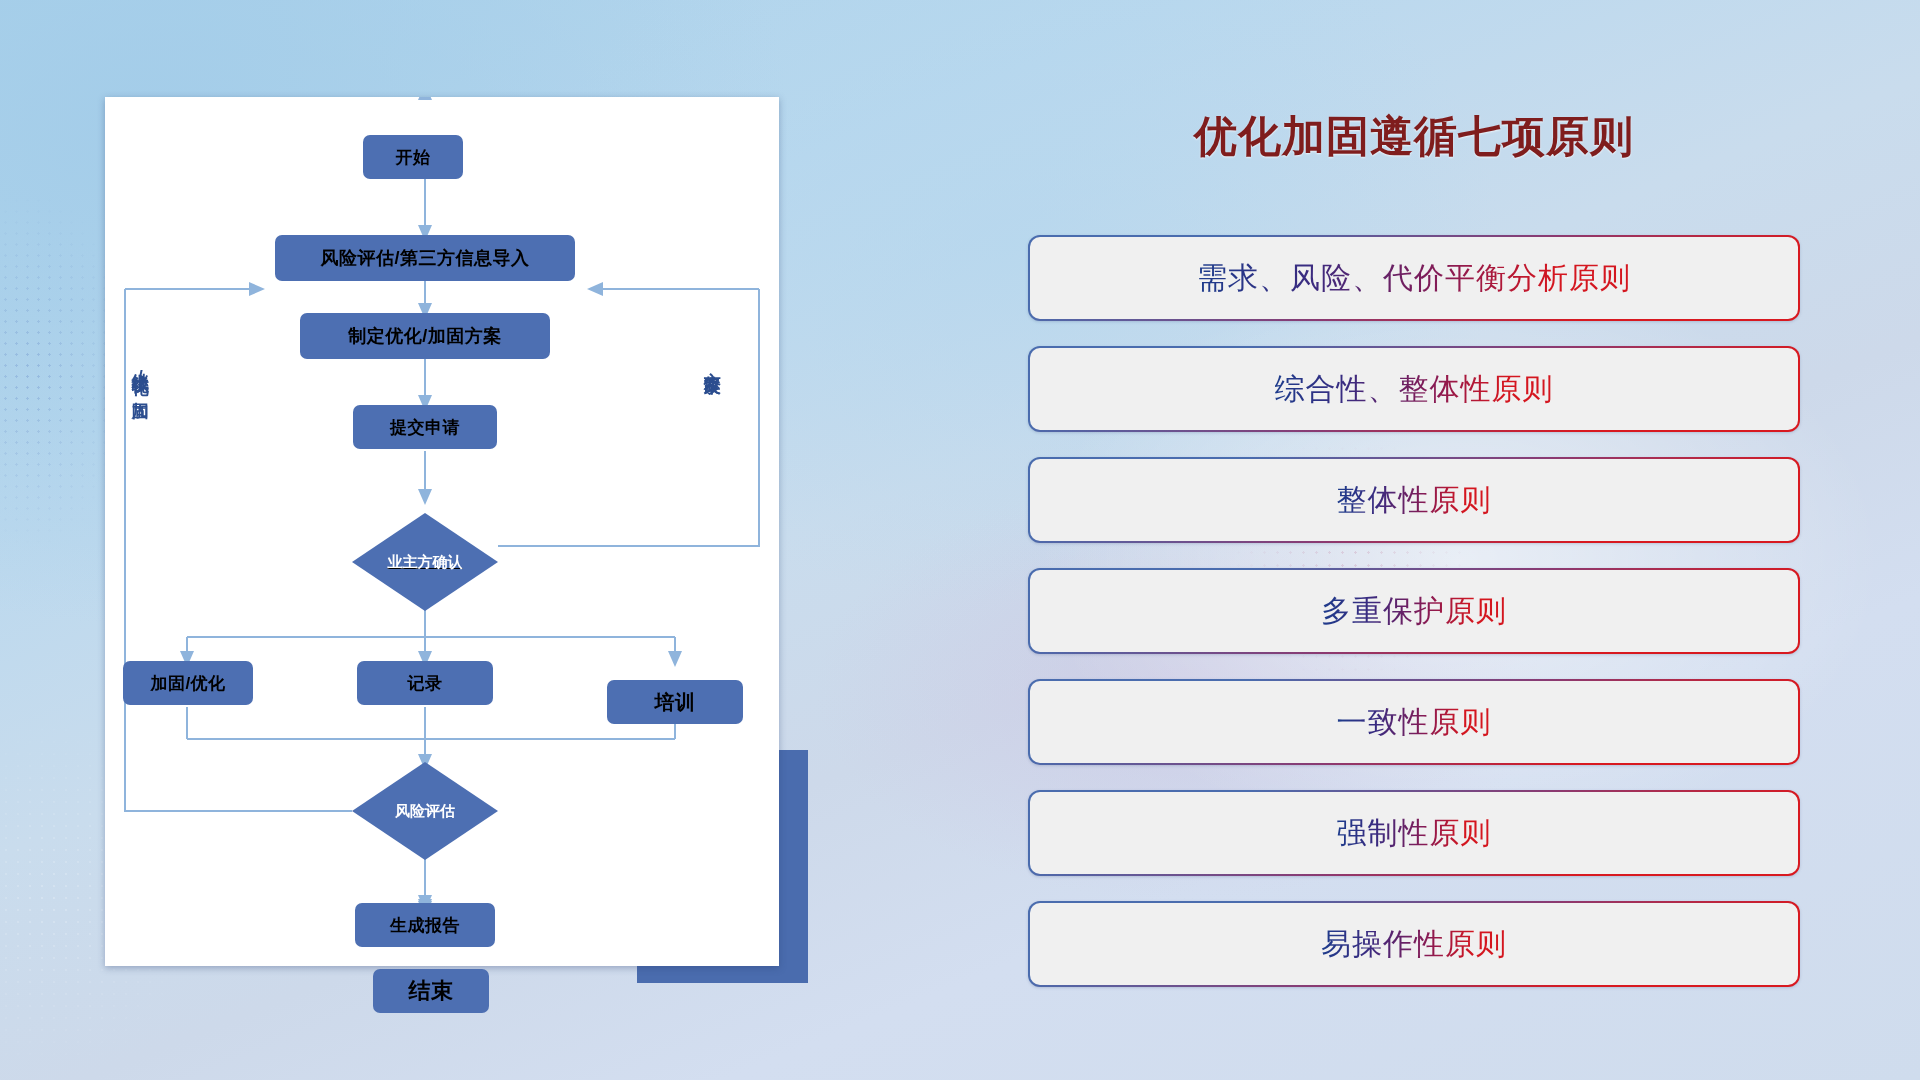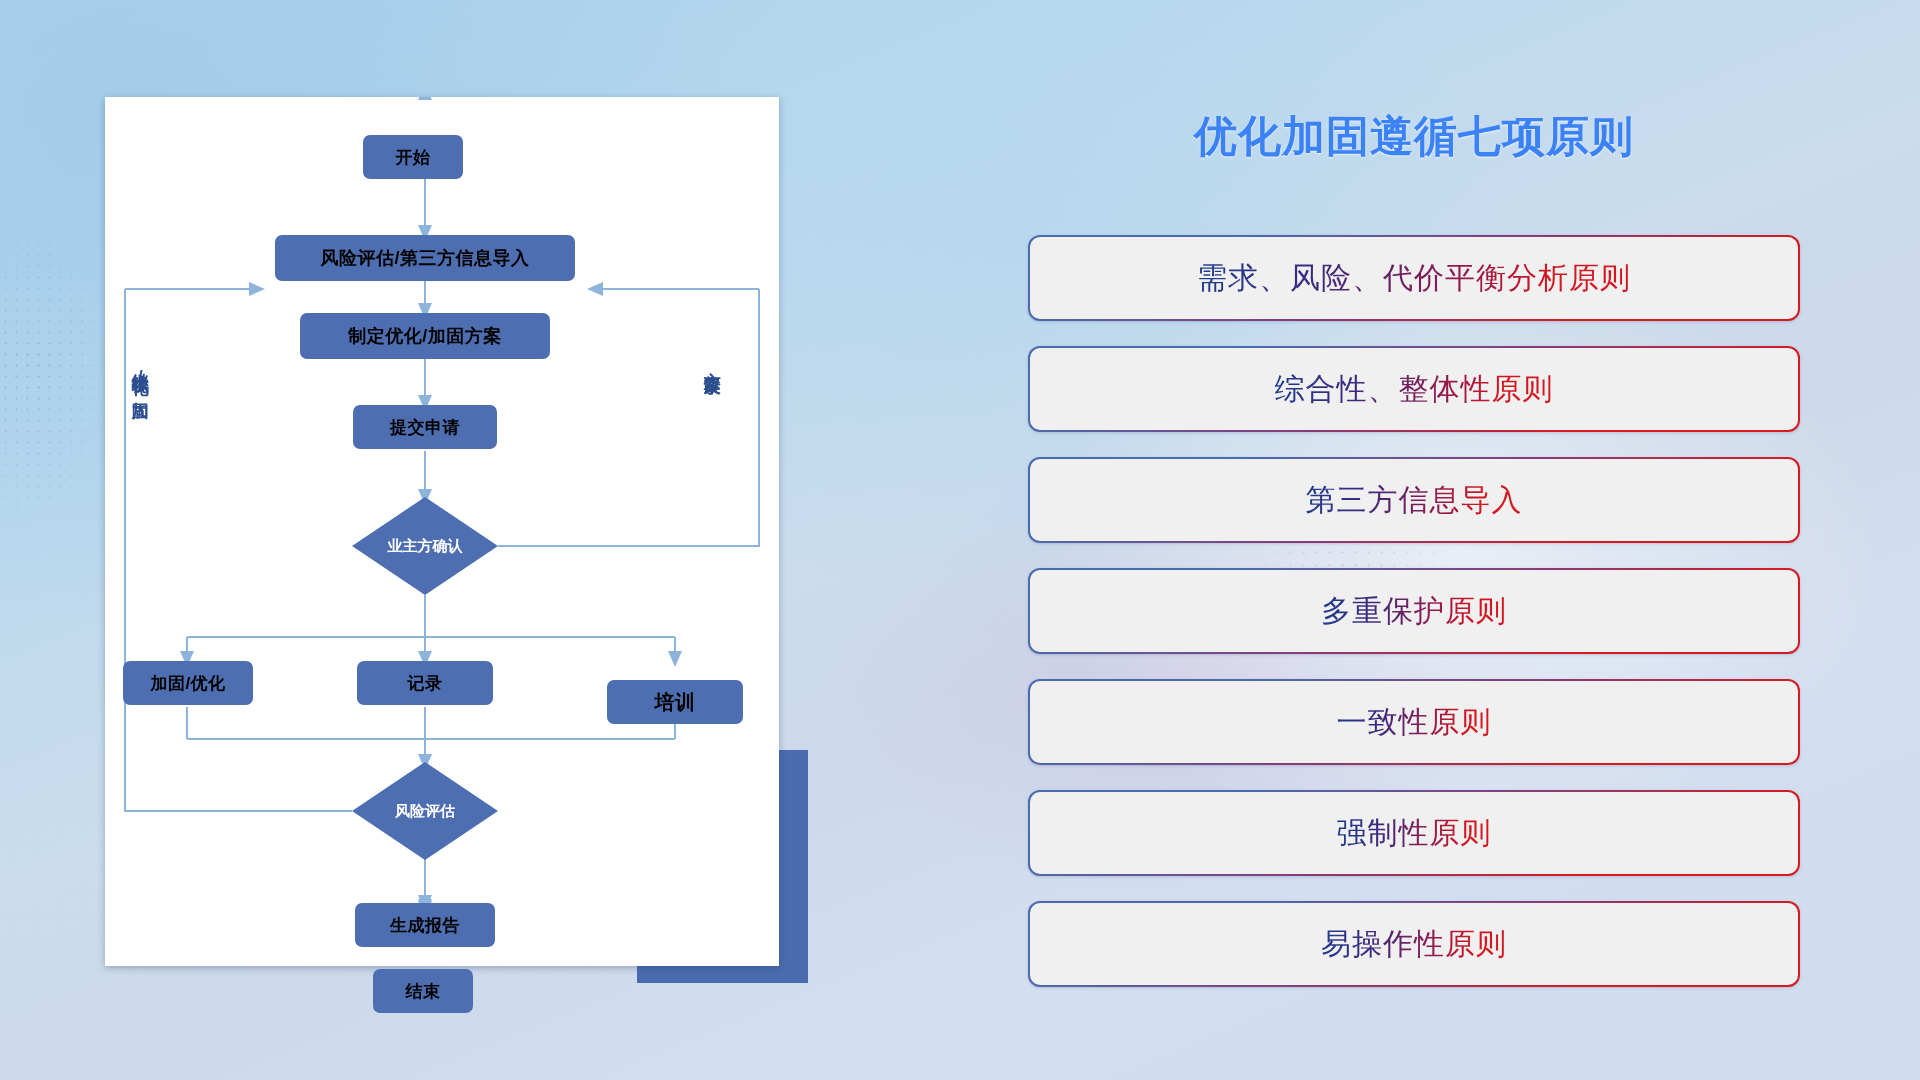--- a/index.html
+++ b/index.html
@@ -59,21 +59,21 @@
   .dia .dtxt{position:relative;z-index:2;color:#fff;font-weight:bold;font-size:15px;}
   .dia .dshape{position:absolute;inset:0;background:#4d6fb2;
     clip-path:polygon(50% 0,100% 50%,50% 100%,0 50%);}
 
   .vlabel{position:absolute;color:#2c4e8f;font-weight:bold;font-size:17px;
     writing-mode:vertical-rl;text-orientation:upright;letter-spacing:2px;
     line-height:1.05;}
 
   
   #title{position:absolute;left:1028px;top:108px;width:772px;
-    text-align:center;color:#3b82f6;font-weight:bold;font-size:43px;
+    text-align:center;color:#7f1d1d;font-weight:bold;font-size:43px;
     letter-spacing:1px;
     text-shadow:0 1px 2px rgba(255,255,255,.7);}
 
   .pill{position:absolute;left:1028px;width:772px;height:86px;
     box-sizing:border-box;border-radius:12px;
     background:#f0f0f0;
     display:flex;align-items:center;justify-content:center;
     border:2.5px solid transparent;
     background-image:
       linear-gradient(#f0f0f0,#f0f0f0),
@@ -181,21 +181,21 @@
     </div>
 
     <div class="node" style="left:195px;top:216px;width:250px;height:46px;font-size:18px;">
       <span>制定优化/加固方案</span>
     </div>
 
     <div class="node" style="left:248px;top:308px;width:144px;height:44px;font-size:17px;">
       <span>提交申请</span>
     </div>
 
-    <div class="dia" style="left:247px;top:400px;width:146px;height:98px;">
+    <div class="dia" style="left:247px;top:416px;width:146px;height:98px;text-decoration:underline;">
       <div class="dshape"></div>
       <span class="dtxt">业主方确认</span>
     </div>
 
     <div class="node" style="left:18px;top:564px;width:130px;height:44px;font-size:17px;">
       <span>加固/优化</span>
     </div>
 
     <div class="node" style="left:252px;top:564px;width:136px;height:44px;font-size:17px;">
       <span>记录</span>
@@ -207,40 +207,40 @@
 
     <div class="dia" style="left:247px;top:665px;width:146px;height:98px;">
       <div class="dshape"></div>
       <span class="dtxt">风险评估</span>
     </div>
 
     <div class="node" style="left:250px;top:806px;width:140px;height:44px;font-size:17px;">
       <span>生成报告</span>
     </div>
 
-    <div class="node" style="left:268px;top:872px;width:100px;height:44px;font-size:17px;">
+    <div class="node" style="left:268px;top:872px;width:116px;height:44px;font-size:22px;">
       <span>结束</span>
     </div>
 
     <div class="vlabel" style="left:26px;top:262px;height:180px;">继续优化/加固</div>
 
     <div class="vlabel" style="left:598px;top:262px;height:130px;">方案修改</div>
   </div>
 </div>
 
 <div id="title">优化加固遵循七项原则</div>
 
 <div class="pill" style="top:235px">
   <span class="plabel">需求、风险、代价平衡分析原则</span>
 </div>
 <div class="pill" style="top:346px">
   <span class="plabel">综合性、整体性原则</span>
 </div>
 <div class="pill" style="top:457px">
-  <span class="plabel">第三方信息导入</span>
+  <span class="plabel">整体性原则</span>
 </div>
 <div class="pill" style="top:568px">
   <span class="plabel">多重保护原则</span>
 </div>
 <div class="pill" style="top:679px">
   <span class="plabel">一致性原则</span>
 </div>
 <div class="pill" style="top:790px">
   <span class="plabel">强制性原则</span>
 </div>

